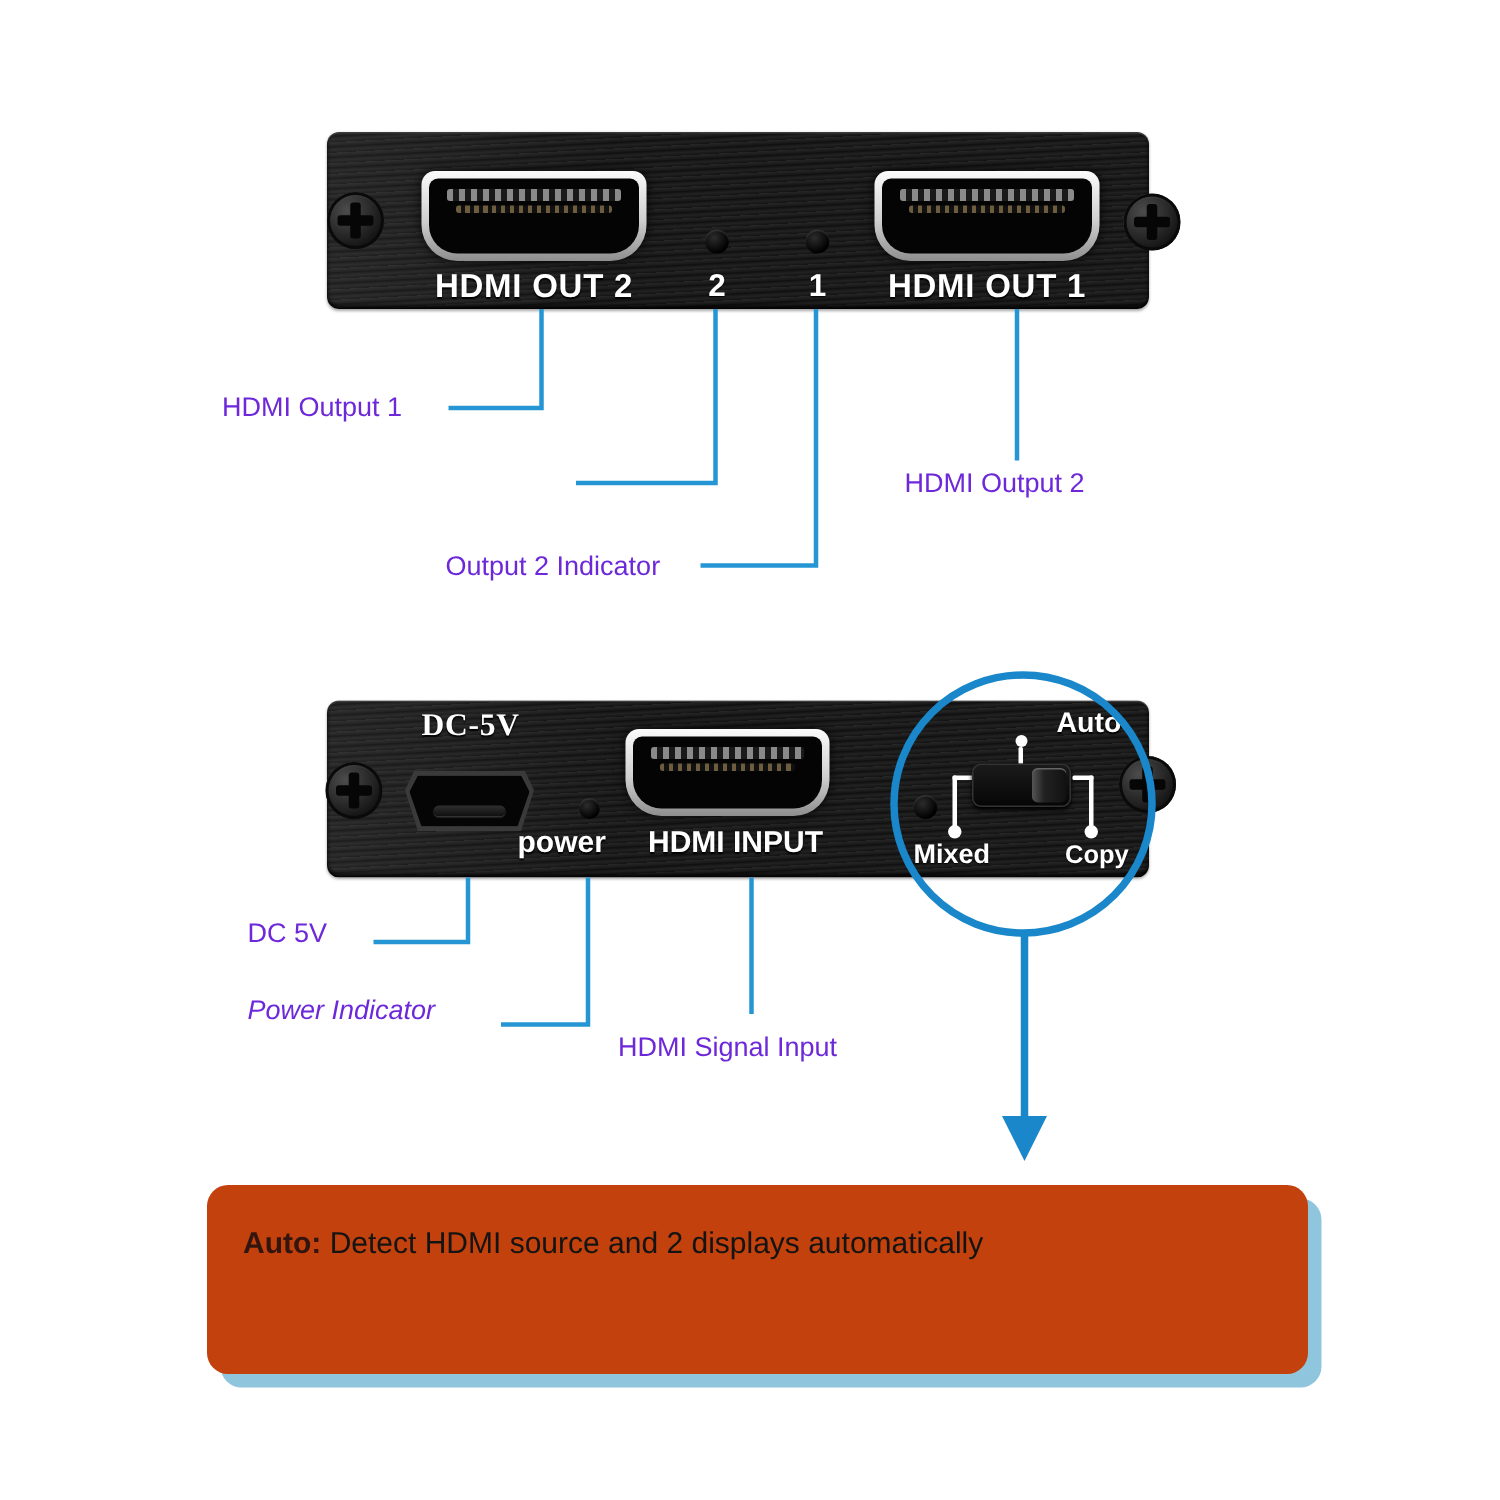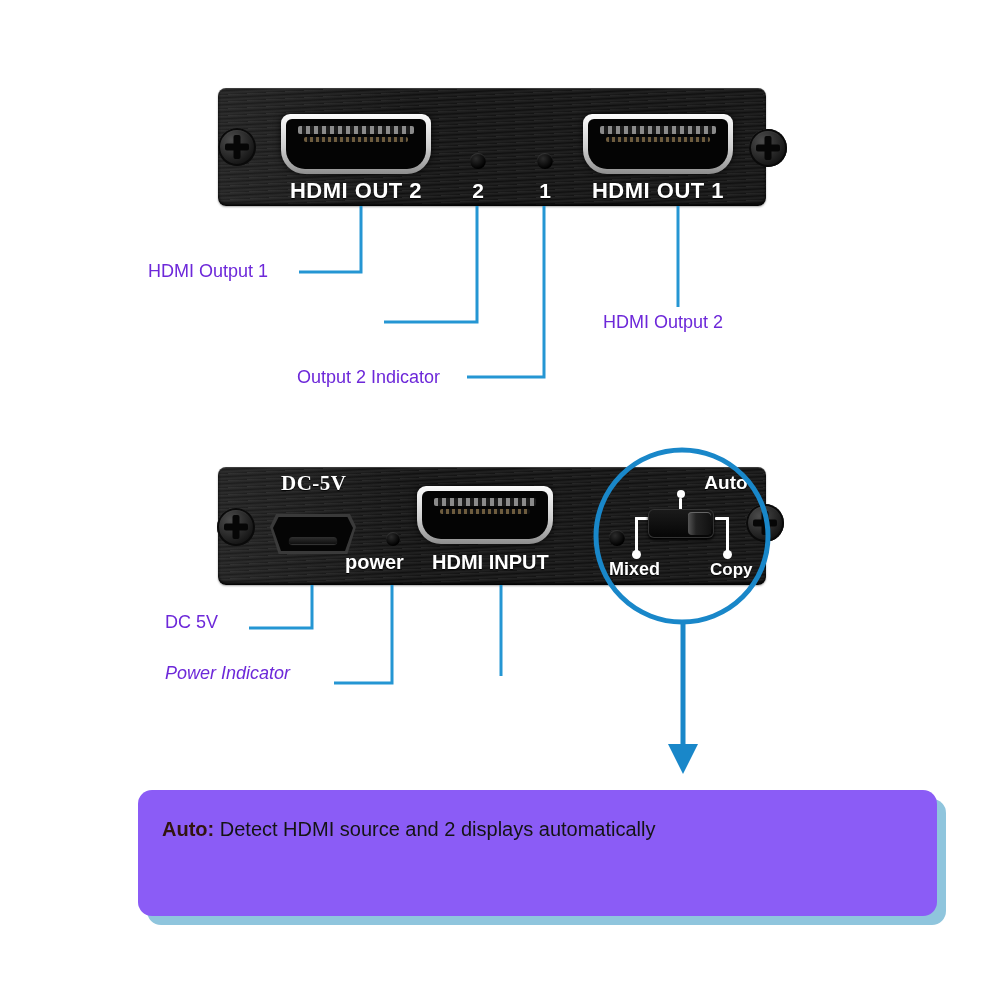--- a/index.html
+++ b/index.html
@@ -77,22 +77,22 @@
   }
   .small-label{position:absolute;color:#fff;font-weight:bold;text-shadow:0 1px 1px #000;white-space:nowrap;}
   
   .callout-label{
     position:absolute;color:#6d28d9;font-size:18px;white-space:nowrap;z-index:10;
   }
   
   #overlay{position:absolute;left:0;top:0;z-index:5;pointer-events:none;}
   
   .info-box{
-    position:absolute;left:138px;top:790px;width:799px;height:126px;box-sizing:border-box;
-    background:#8b5cf6;border-radius:14px;box-shadow:9px 9px 0 #8fc5dd;
+    position:absolute;left:138px;top:790px;width:734px;height:126px;box-sizing:border-box;
+    background:#c2410c;border-radius:14px;box-shadow:9px 9px 0 #8fc5dd;
     padding:25px 0 0 24px;z-index:10;
   }
   .info-line{font-size:20px;line-height:28px;color:#141414;}
   .info-line b{color:#32150f;font-weight:bold;}
 </style>
 </head>
 <body>
 
 <div id="stage">
 
@@ -172,18 +172,19 @@
     <circle cx="682" cy="536" r="86" fill="none" stroke="#1987c9" stroke-width="5"></circle>
     <path d="M683,622 L683,746" stroke="#1987c9" stroke-width="5" fill="none"></path>
     <polygon points="668,744 698,744 683,774" fill="#1987c9"></polygon>
   </svg>
 
   <div class="callout-label" style="left:148px;top:261px;">HDMI Output 1</div>
   <div class="callout-label" style="left:297px;top:367px;">Output 2 Indicator</div>
   <div class="callout-label" style="left:603px;top:312px;">HDMI Output 2</div>
   <div class="callout-label" style="left:165px;top:612px;">DC 5V</div>
   <div class="callout-label" style="left:165px;top:663px;font-style:italic;">Power Indicator</div>
+  <div class="callout-label" style="left:412px;top:688px;">HDMI Signal Input</div>
 
   <div class="info-box">
     <div class="info-line"><b>Auto:</b><span> Detect HDMI source and 2 displays automatically</span></div>
   </div>
 
 </div>
 
 </body></html>

